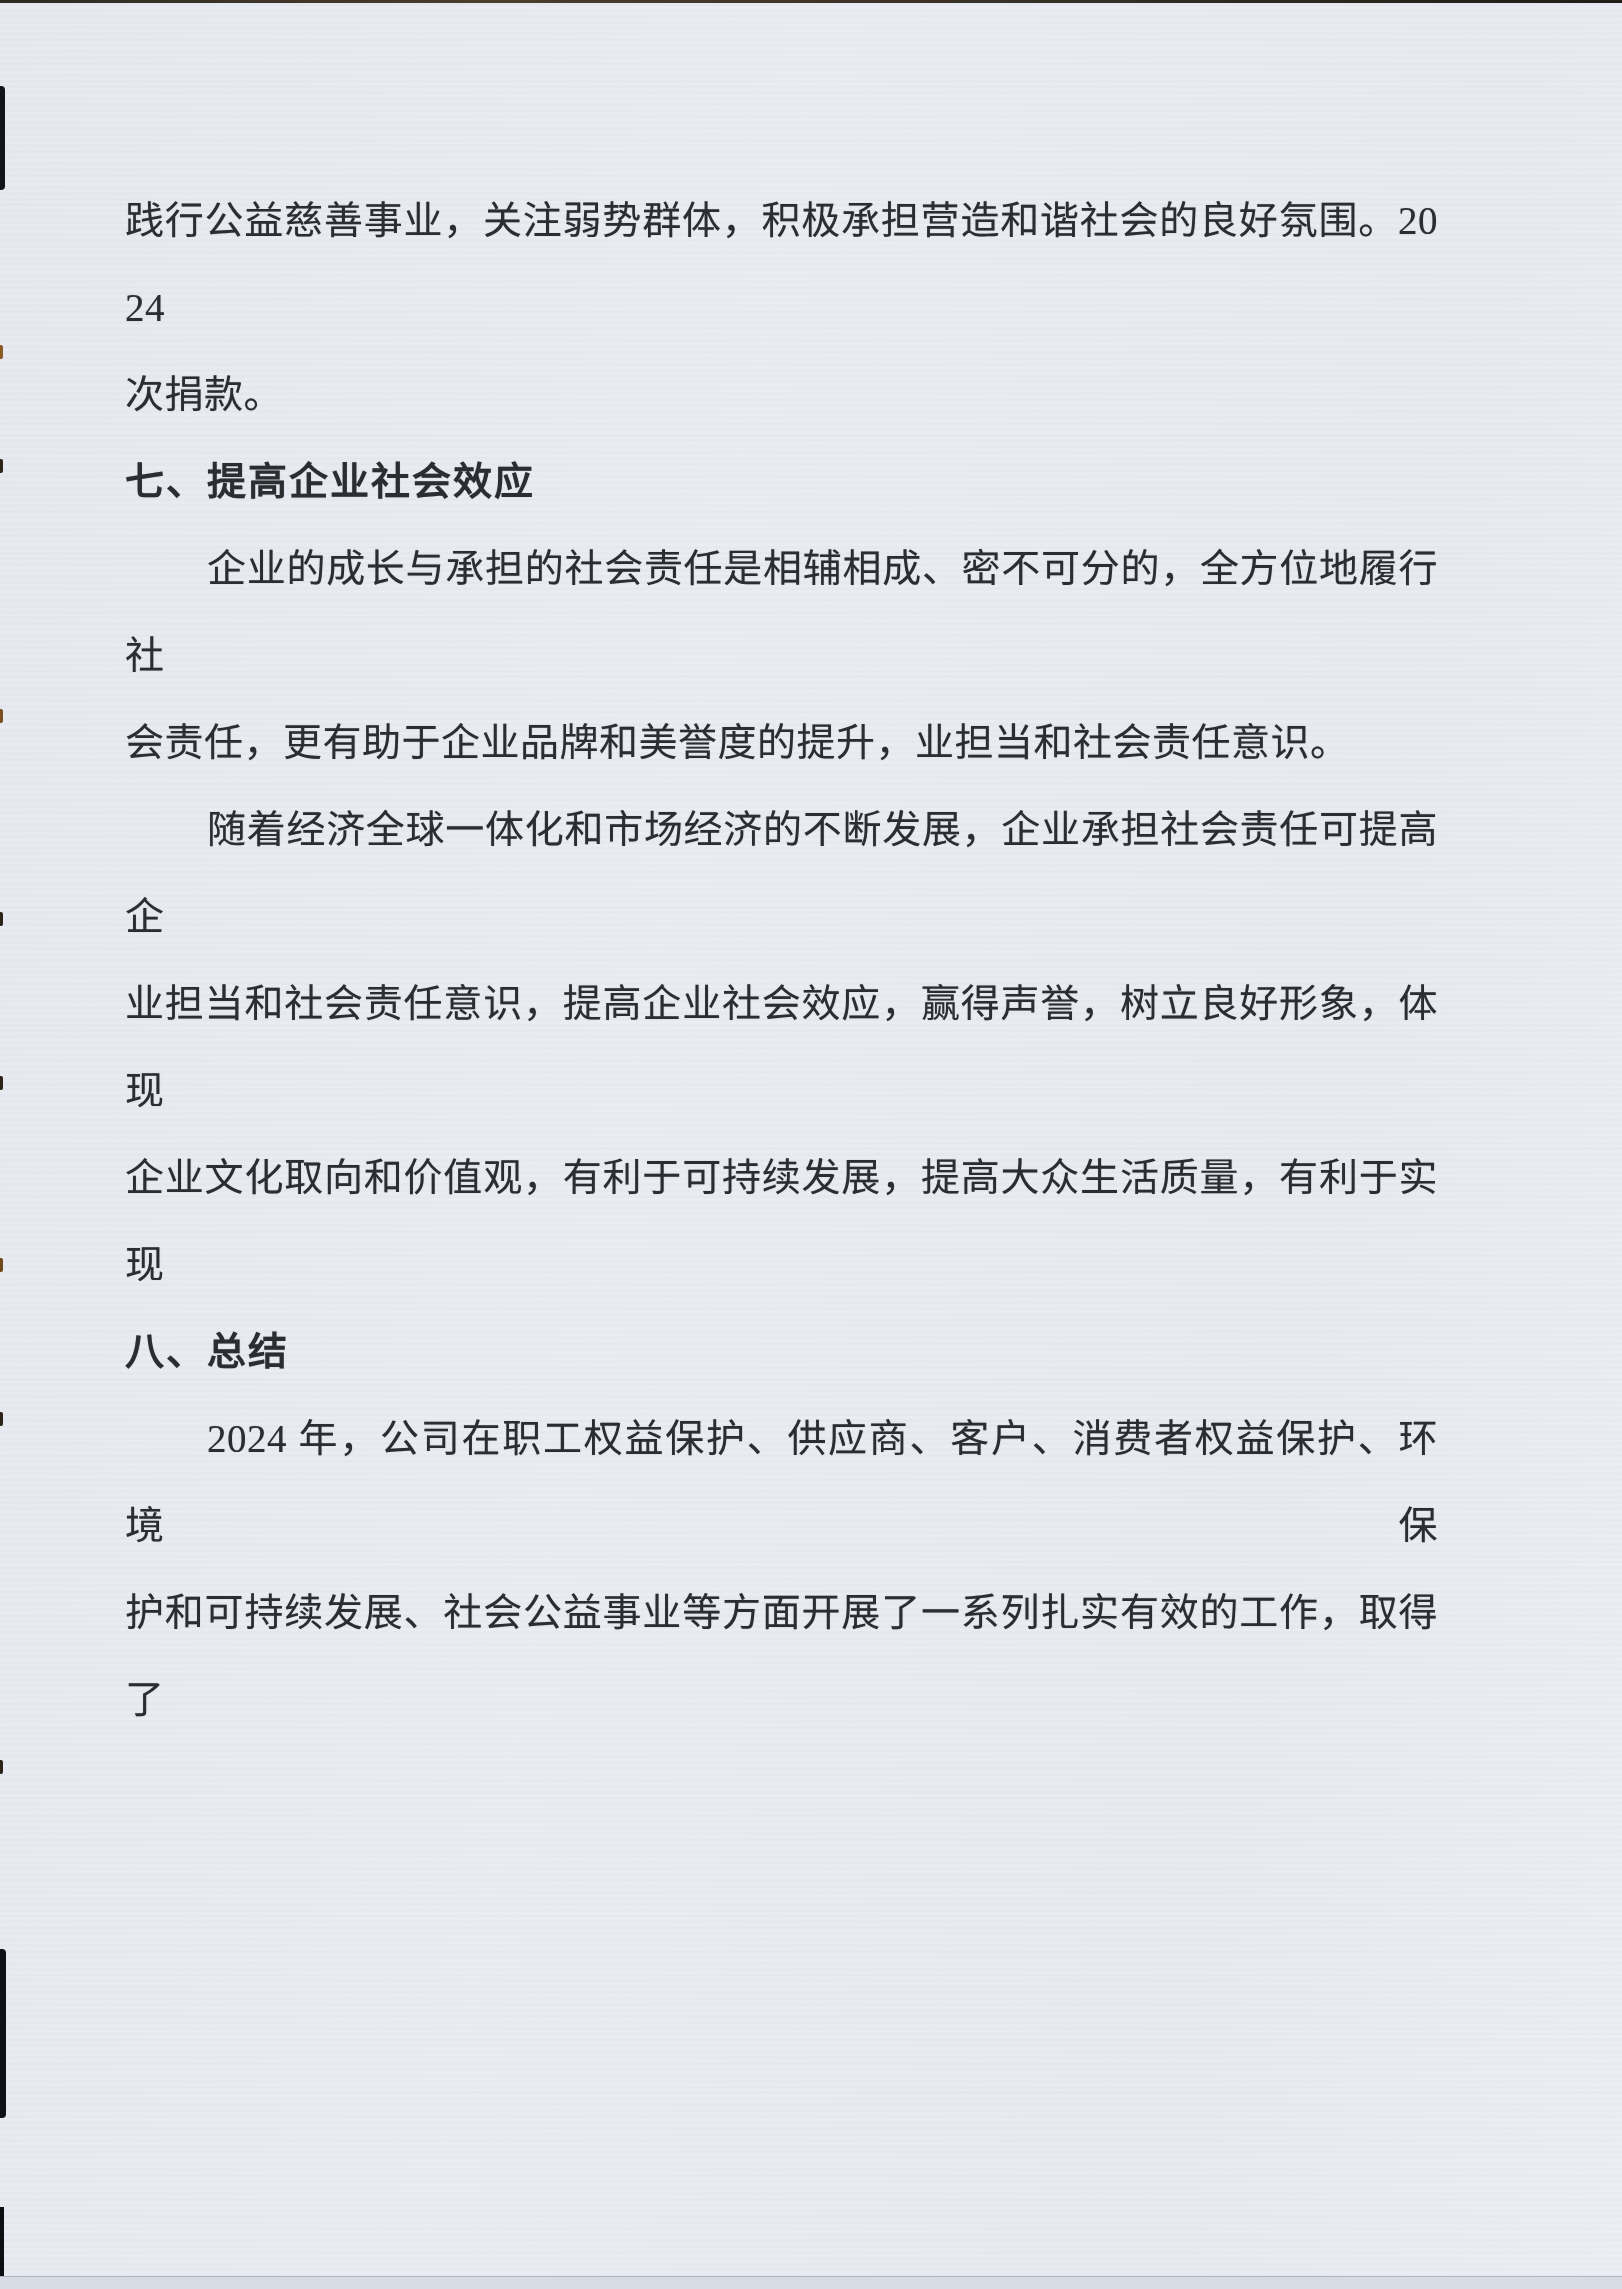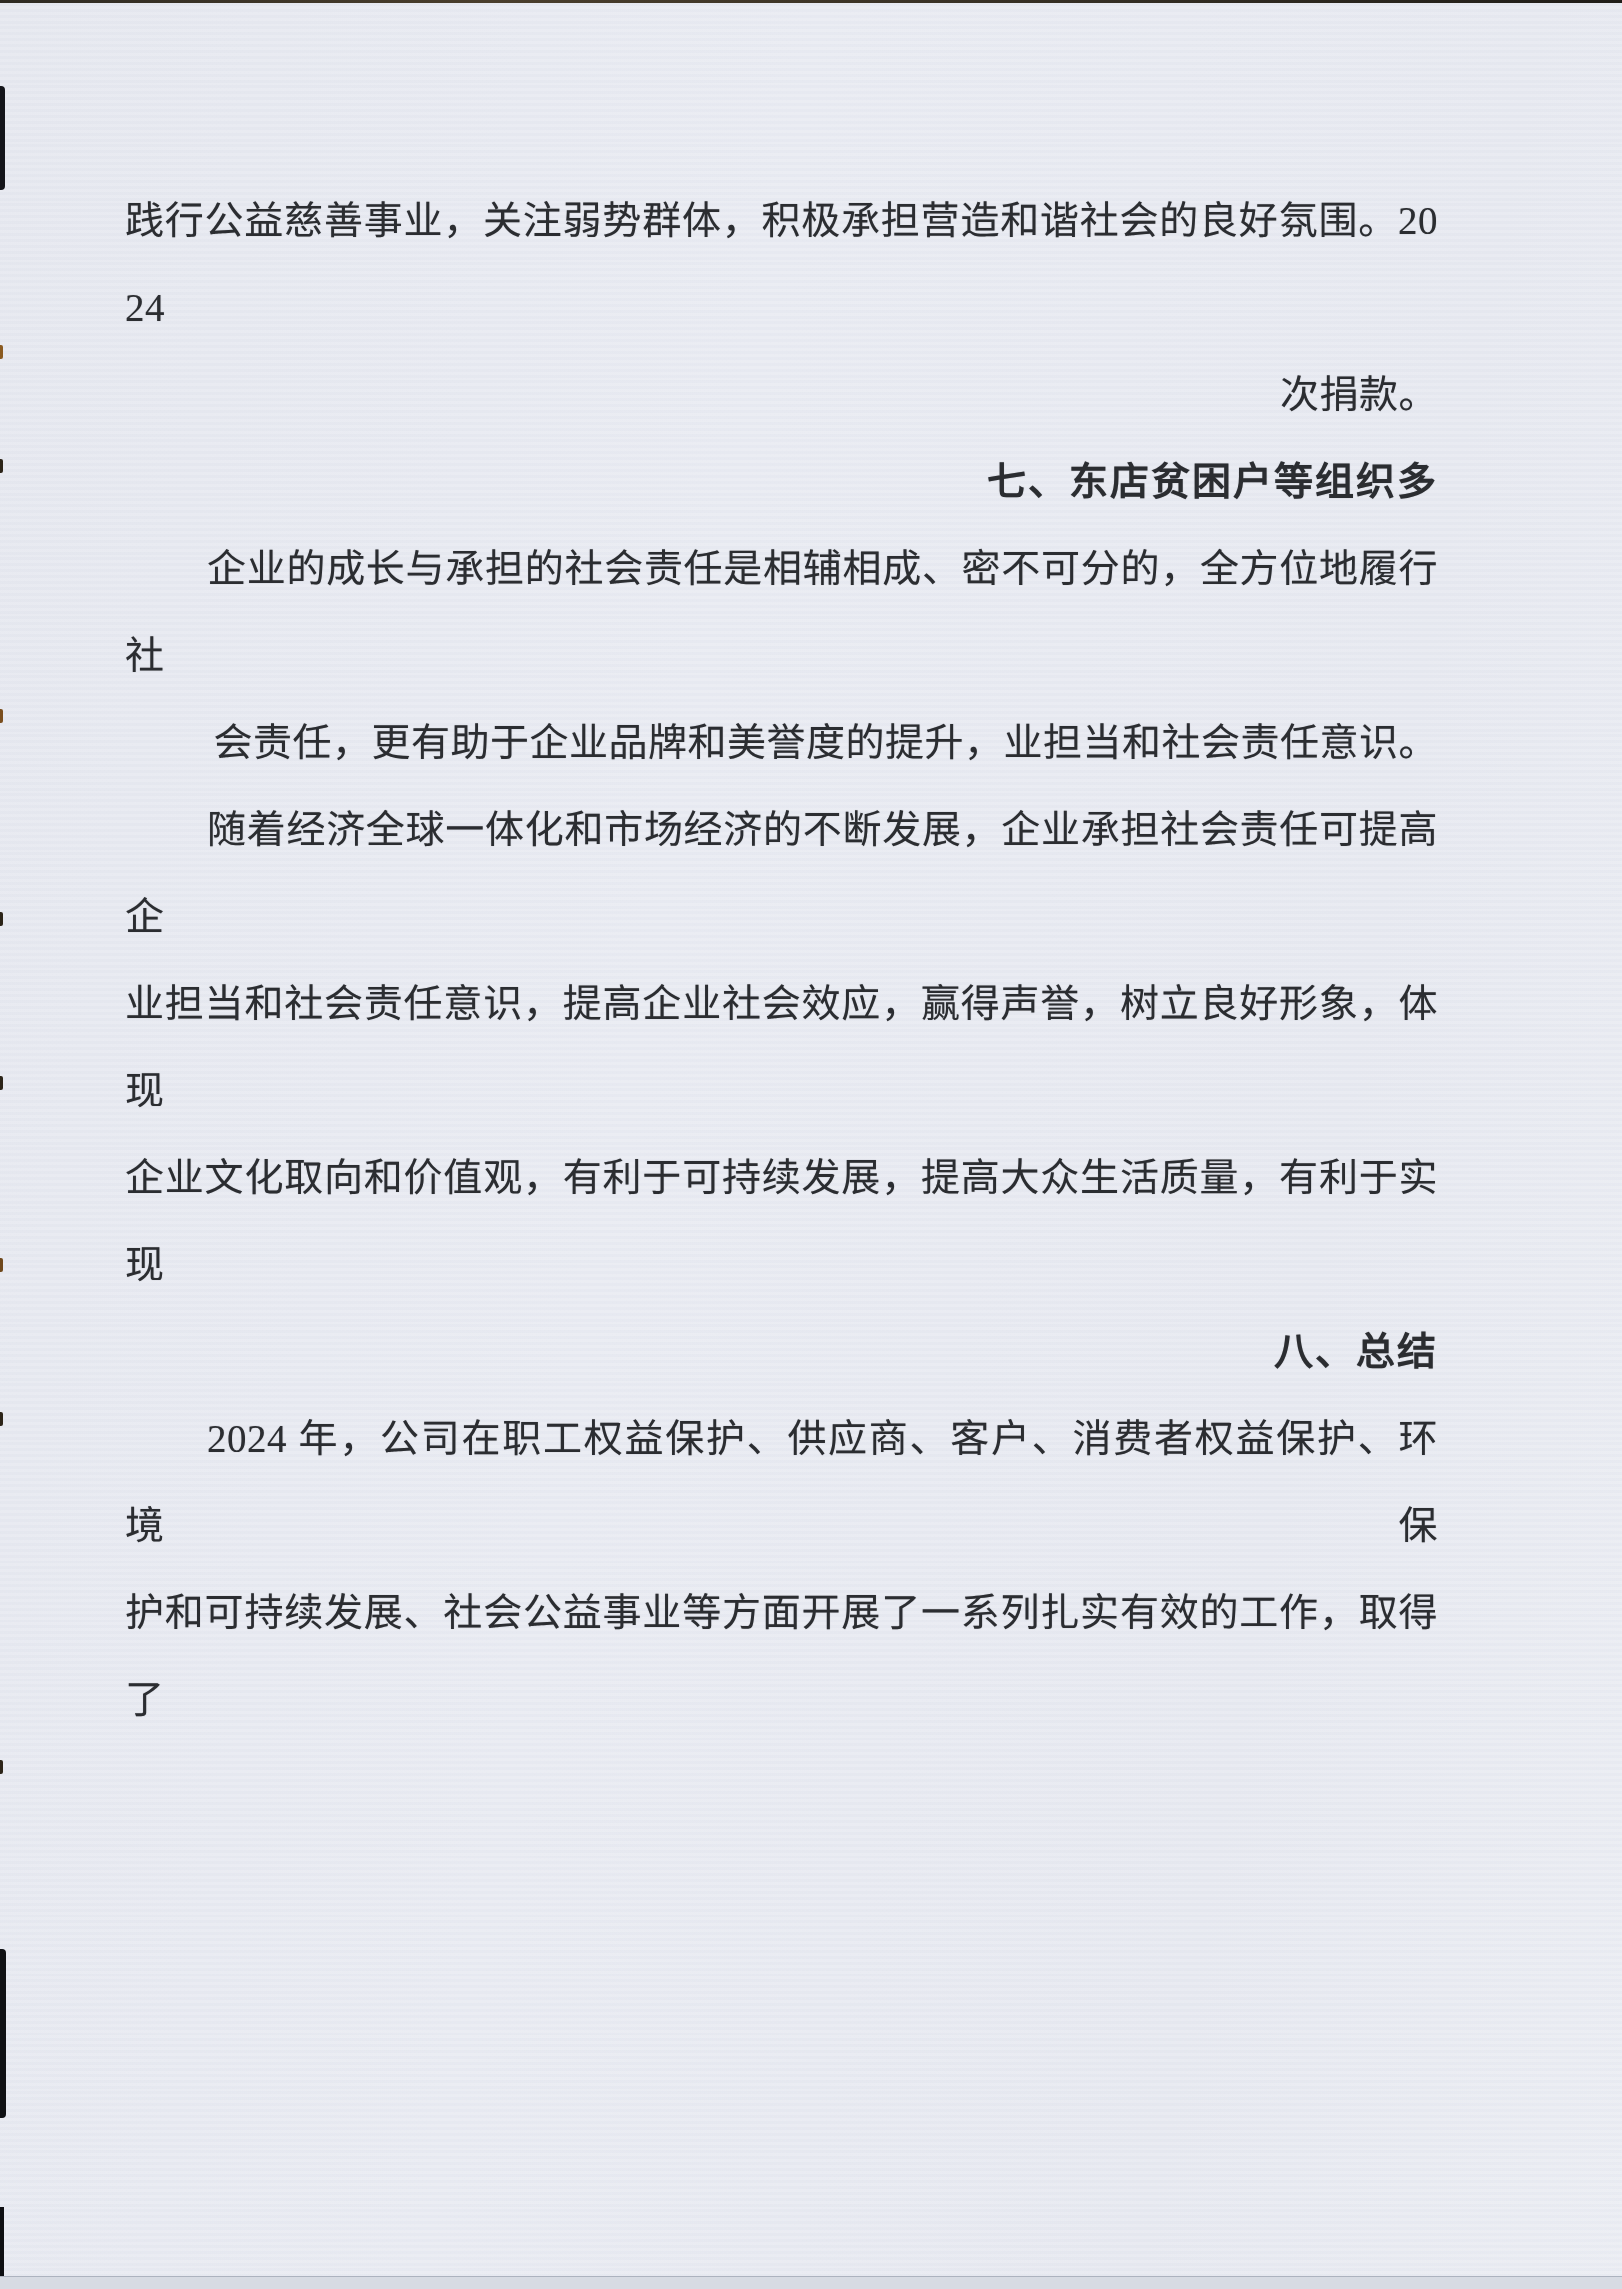--- a/index.html
+++ b/index.html
@@ -28,21 +28,21 @@
     left: 125px;
     top: 177px;
     width: 1313px;
     font-size: 39px;
     line-height: 87px;
     letter-spacing: 0.5px;
     text-shadow: 0 0 1px rgba(40,42,48,0.35);
   }
   .line {
     white-space: nowrap;
-    text-align: right;
+    text-align: left;
   }
   .line.j {
     white-space: normal;
     text-align: justify;
     text-align-last: justify;
     word-break: break-all;
   }
   .line.ind { text-indent: 82px; }
   .line.hd {
     font-family: "Liberation Sans", "DejaVu Sans", sans-serif;
@@ -94,21 +94,21 @@
   <div class="art tick t5"></div>
   <div class="art tick t6"></div>
   <div class="art tick t7"></div>
   <div class="art tick t8"></div>
   <div class="art bottom-line"></div>
   <div class="art bottom-band"></div>
 
   <div class="content">
     <div class="line j">践行公益慈善事业，关注弱势群体，积极承担营造和谐社会的良好氛围。2024</div>
     <div class="line">次捐款。</div>
-    <div class="line hd">七、东店贫困户等组织多</div>
+    <div class="line hd">七、提高企业社会效应</div>
     <div class="line j ind">企业的成长与承担的社会责任是相辅相成、密不可分的，全方位地履行社</div>
     <div class="line">会责任，更有助于企业品牌和美誉度的提升，业担当和社会责任意识。</div>
     <div class="line j ind">随着经济全球一体化和市场经济的不断发展，企业承担社会责任可提高企</div>
     <div class="line j">业担当和社会责任意识，提高企业社会效应，赢得声誉，树立良好形象，体现</div>
     <div class="line j">企业文化取向和价值观，有利于可持续发展，提高大众生活质量，有利于实现</div>
     <div class="line hd">八、总结</div>
     <div class="line j ind">2024 年，公司在职工权益保护、供应商、客户、消费者权益保护、环境保</div>
     <div class="line j">护和可持续发展、社会公益事业等方面开展了一系列扎实有效的工作，取得了</div>
 
   </div>

